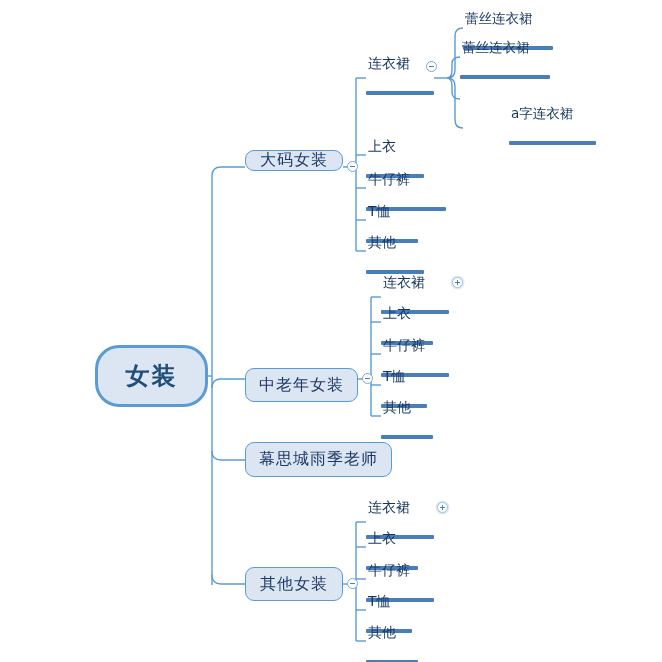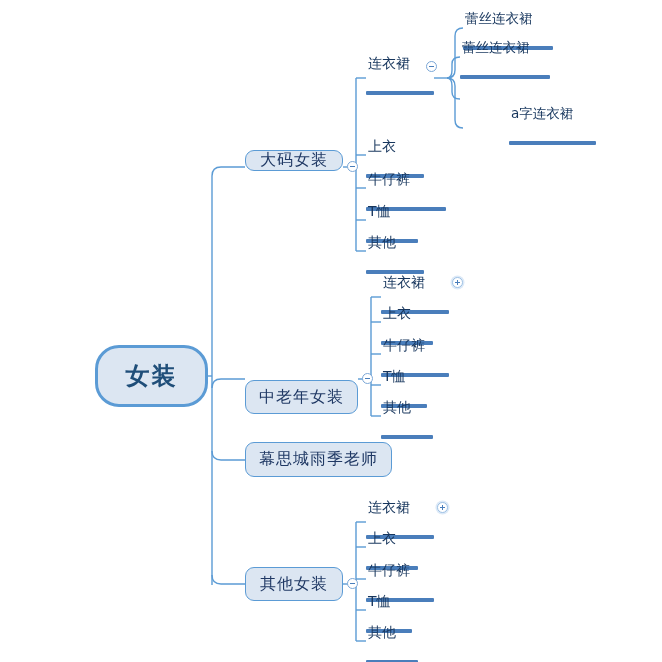--- a/index.html
+++ b/index.html
@@ -203,21 +203,21 @@
   </div>
   <div class="leaf-node" style="left:366px; top:203px;">
     <span class="leaf-text">T恤</span>
     <span class="leaf-bar" style="width:52px;"></span>
   </div>
   <div class="leaf-node" style="left:366px; top:234px;">
     <span class="leaf-text">其他</span>
     <span class="leaf-bar" style="width:58px;"></span>
   </div>
 
-  <div class="branch-node" style="left:245px; top:380px; width:113px; height:34px;">中老年女装</div>
+  <div class="branch-node" style="left:245px; top:368px; width:113px; height:34px;">中老年女装</div>
   <div class="toggle" style="left:362px; top:373px;"></div>
 
   <div class="leaf-node" style="left:381px; top:274px;">
     <span class="leaf-text">连衣裙</span>
     <span class="leaf-bar" style="width:68px;"></span>
   </div>
   <div class="toggle plus" style="left:452px; top:277px;"></div>
 
   <div class="leaf-node" style="left:381px; top:305px;">
     <span class="leaf-text">上衣</span>

